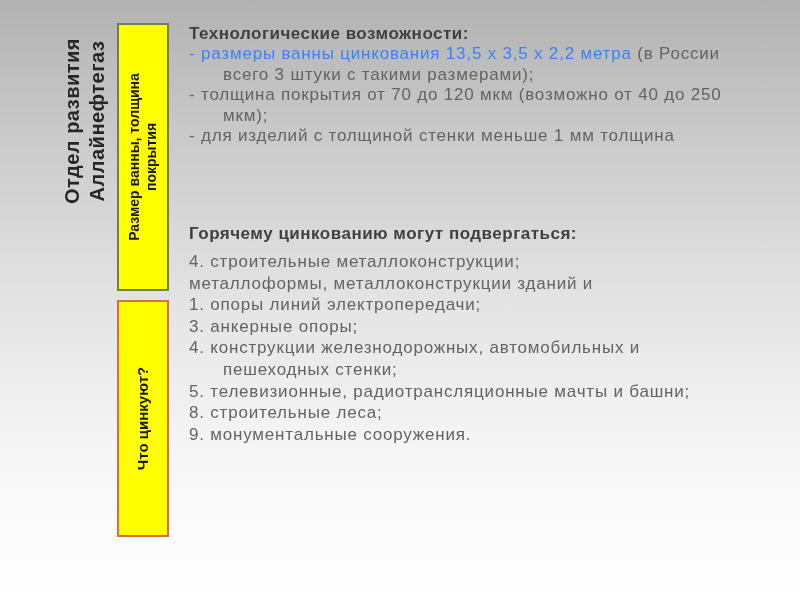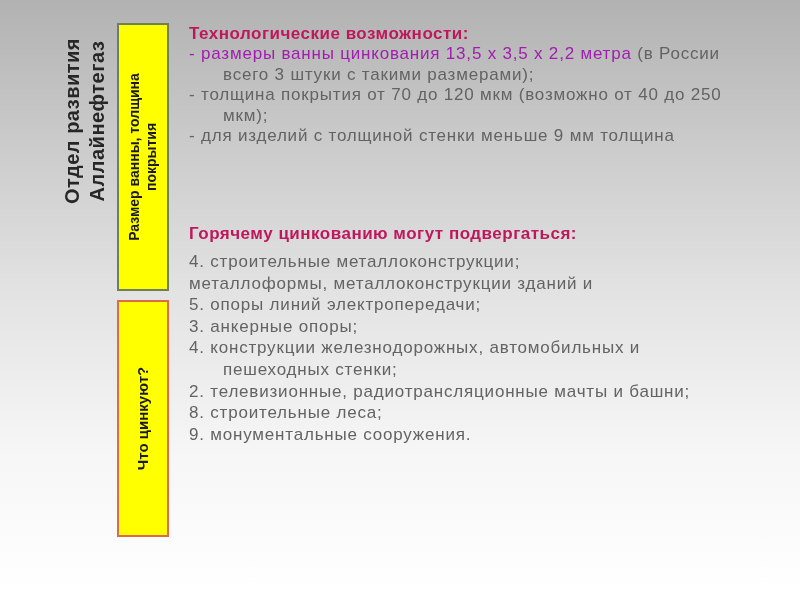--- a/index.html
+++ b/index.html
@@ -32,25 +32,25 @@
     font-weight:bold; color:#1a1a1a; white-space:nowrap;
   }
   .tab1 .rot { width:264px; transform:rotate(-90deg) translateX(-264px); font-size:14px; line-height:17px; }
   .tab2 .rot { width:233px; transform:rotate(-90deg) translateX(-233px); font-size:15px; line-height:18px; }
 
   
   .content { position:absolute; left:189px; top:0; width:596px; color:#636363; font-size:17px; letter-spacing:.8px; }
   .sec1 { position:absolute; top:24px; left:0; width:100%; }
   .sec2-head { position:absolute; top:224px; left:0; width:100%; }
   .sec2-items { position:absolute; top:251px; left:0; width:100%; }
-  .heading { font-weight:bold; color:#be185d; letter-spacing:.5px; line-height:20.4px; white-space:nowrap; }
+  .heading { font-weight:bold; color:#404040; letter-spacing:.5px; line-height:20.4px; white-space:nowrap; }
   .ln { line-height:20.4px; white-space:nowrap; }
   .item { line-height:21.6px; white-space:nowrap; }
   .wrap { padding-left:34px; }
-  .blue { color:#a21caf; }
+  .blue { color:#3b82f6; }
 </style>
 </head>
 <body>
 
 <div class="slide">
 
   <div class="vtitle">
     <div class="rot">
       <span>Отдел развития</span>
       <span>Аллайнефтегаз</span>
@@ -71,31 +71,31 @@
   </div>
 
   <div class="content">
 
     <div class="sec1">
       <div class="heading">Технологические возможности:</div>
       <div class="ln"><span class="blue">- размеры ванны цинкования 13,5 х 3,5 х 2,2 метра </span><span>(в России</span></div>
       <div class="ln wrap"><span class="blue"></span><span>всего 3 штуки с такими размерами);</span></div>
       <div class="ln"><span class="blue"></span><span>- толщина покрытия от 70 до 120 мкм (возможно от 40 до 250</span></div>
       <div class="ln wrap"><span class="blue"></span><span>мкм);</span></div>
-      <div class="ln"><span class="blue"></span><span>- для изделий с толщиной стенки меньше 9 мм толщина</span></div>
+      <div class="ln"><span class="blue"></span><span>- для изделий с толщиной стенки меньше 1 мм толщина</span></div>
     </div>
 
     <div class="sec2-head heading">Горячему цинкованию могут подвергаться:</div>
 
     <div class="sec2-items">
       <div class="item">4. строительные металлоконструкции;</div>
       <div class="item">металлоформы, металлоконструкции зданий и</div>
-      <div class="item">5. опоры линий электропередачи;</div>
+      <div class="item">1. опоры линий электропередачи;</div>
       <div class="item">3. анкерные опоры;</div>
       <div class="item">4. конструкции железнодорожных, автомобильных и</div>
       <div class="item wrap">пешеходных стенки;</div>
-      <div class="item">2. телевизионные, радиотрансляционные мачты и башни;</div>
+      <div class="item">5. телевизионные, радиотрансляционные мачты и башни;</div>
       <div class="item">8. строительные леса;</div>
       <div class="item">9. монументальные сооружения.</div>
     </div>
 
   </div>
 </div>
 
 </body></html>

